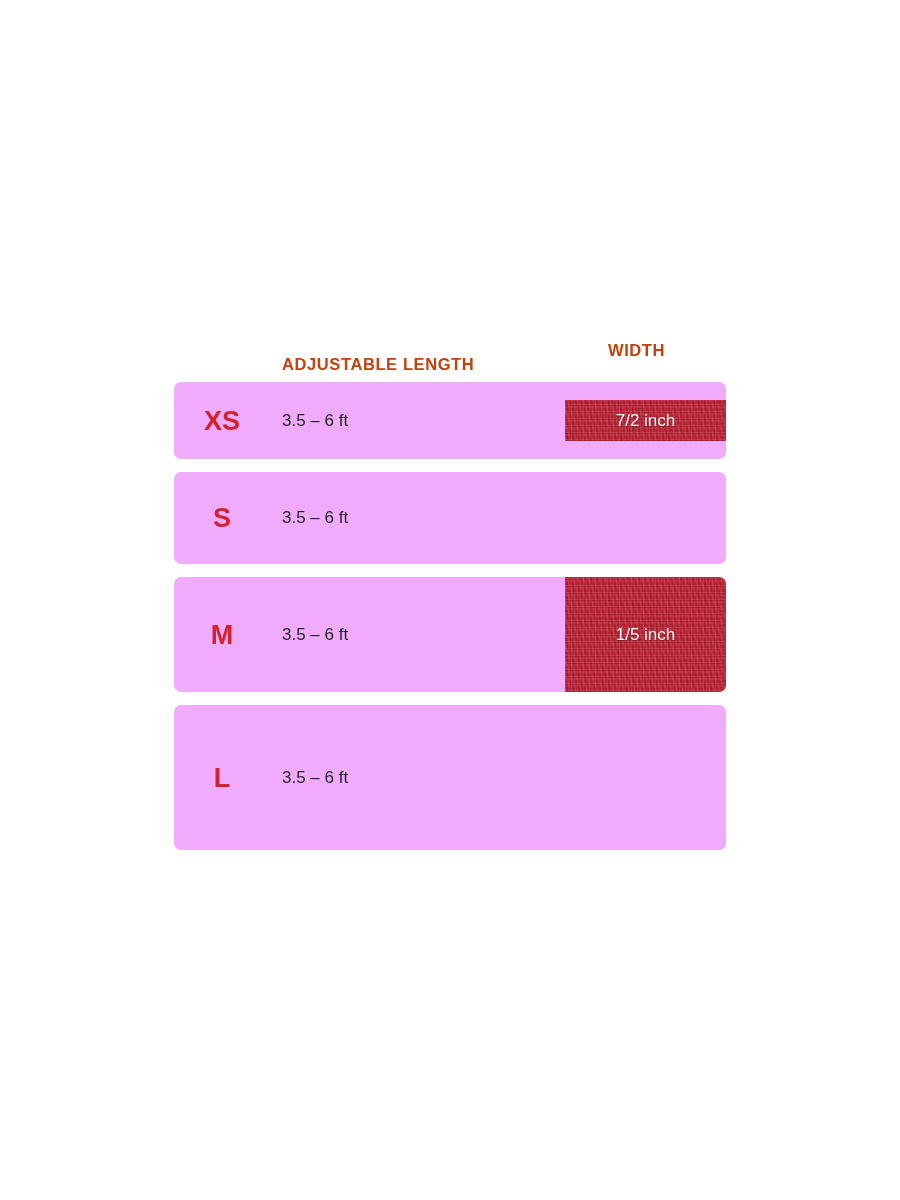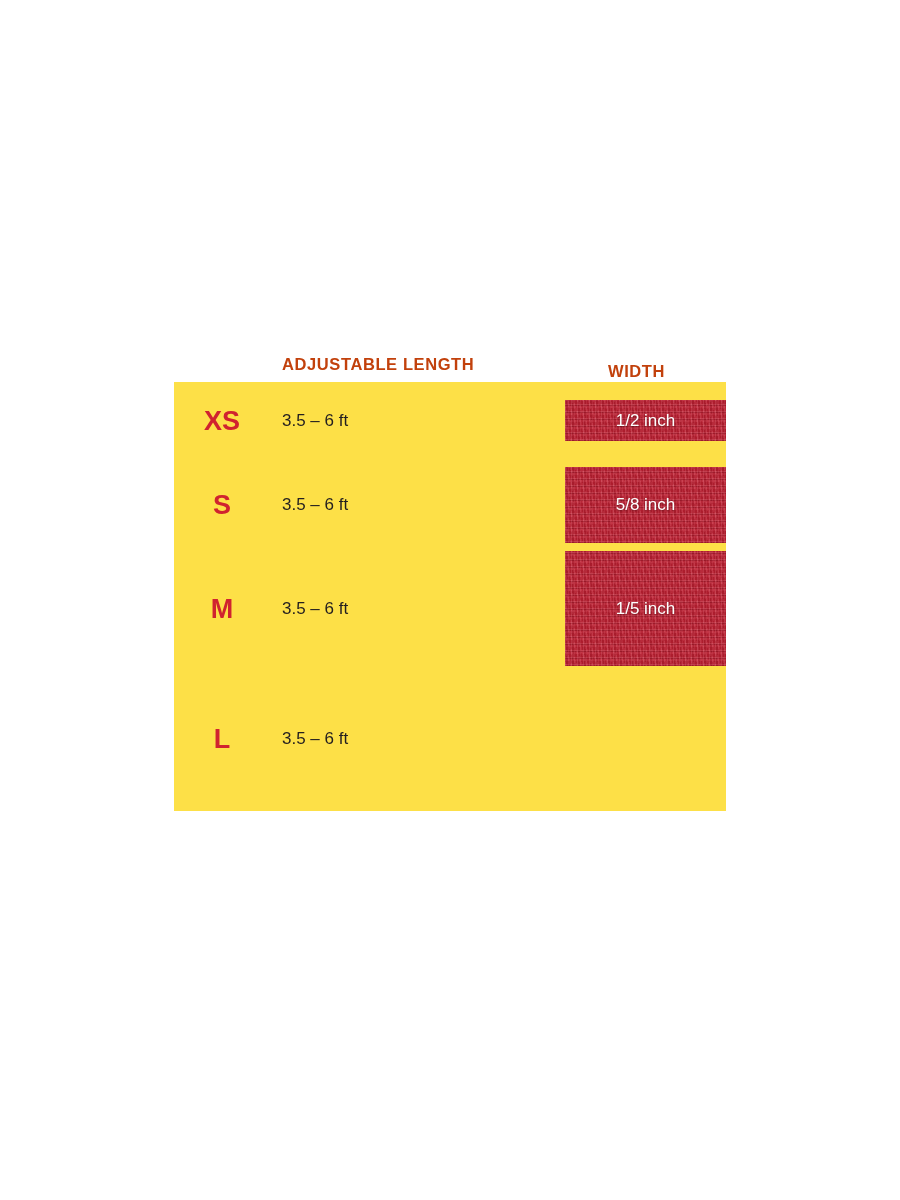--- a/index.html
+++ b/index.html
@@ -35,28 +35,29 @@
     letter-spacing: 0.6px;
     color: #c2410c;
     white-space: nowrap;
   }
   .header-length {
     left: 108px;
     top: 15px;
   }
   .header-width {
     left: 434px;
-    top: 22px;
+    top: 1px;
   }
 
   
   .row {
     position: relative;
-    background: #fde047;
-    border-radius: 0;
+    background: #f0abfc;
+    border-radius: 7px;
+    margin-bottom: 13px;
     overflow: hidden;
   }
   .row-size {
     position: absolute;
     left: 0;
     width: 96px;
     text-align: center;
     color: #d0232f;
     font-weight: bold;
     top: 50%;
@@ -152,31 +153,27 @@
   <div class="chart-header">
     <div class="header-cell header-length">ADJUSTABLE LENGTH</div>
     <div class="header-cell header-width">WIDTH</div>
   </div>
 
   <div class="row row-xs">
     <div class="row-size">XS</div>
     <div class="row-length">3.5 – 6 ft</div>
     <div class="row-swatch">
       <div class="row-swatch-inner"></div>
-      <div class="row-width-label">1/2 inch</div>
+      <div class="row-width-label">7/2 inch</div>
     </div>
   </div>
 
   <div class="row row-s">
     <div class="row-size">S</div>
     <div class="row-length">3.5 – 6 ft</div>
-    <div class="row-swatch">
-      <div class="row-swatch-inner"></div>
-      <div class="row-width-label">5/8 inch</div>
-    </div>
   </div>
 
   <div class="row row-m">
     <div class="row-size">M</div>
     <div class="row-length">3.5 – 6 ft</div>
     <div class="row-swatch">
       <div class="row-swatch-inner"></div>
       <div class="row-width-label">1/5 inch</div>
     </div>
   </div>

